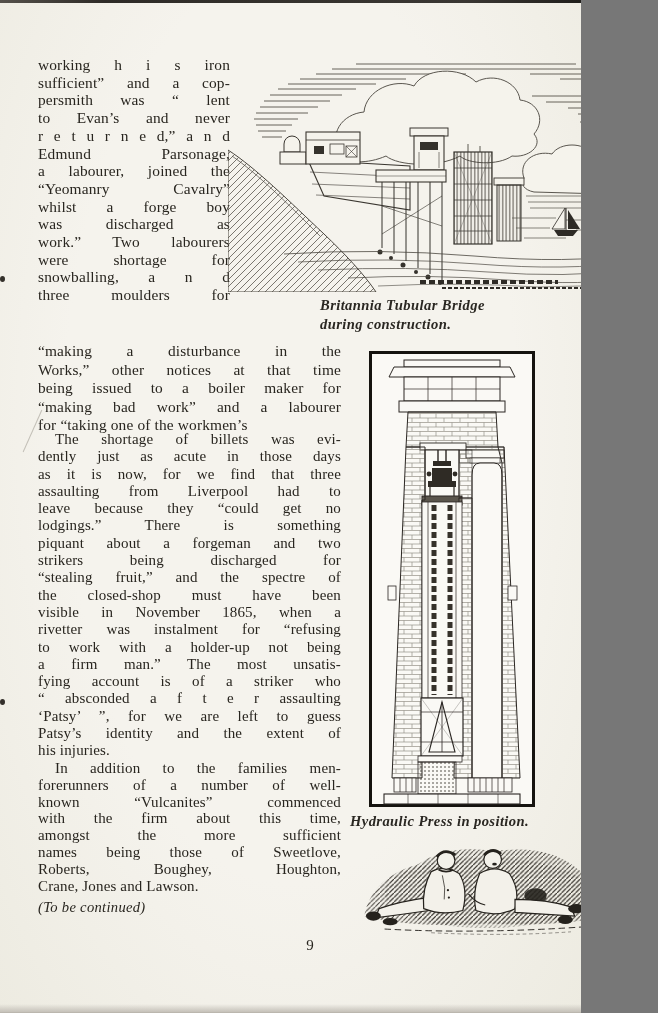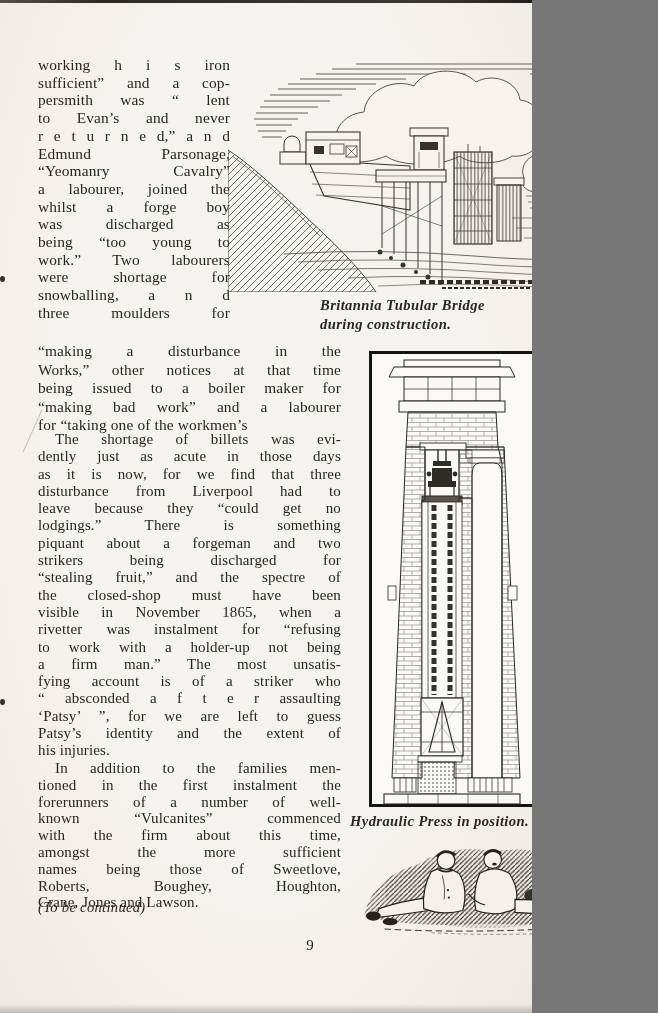--- a/index.html
+++ b/index.html
@@ -1,17 +1,17 @@
 <!DOCTYPE html>
 <html><head>
 <meta charset="utf-8">
 <style>
   html,body{margin:0;padding:0;background:#777;}
   .page{
-    position:relative;width:532px;height:1013px;overflow:hidden;
+    position:relative;width:581px;height:1013px;overflow:hidden;
     background:radial-gradient(ellipse at 50% 42%, #f5f3ed 55%, #edebe1 100%);
     font-family:"Liberation Serif","DejaVu Serif",serif;
     color:#28251f;
   }
   .edge-top{position:absolute;top:0;left:0;width:100%;height:3px;
     background:linear-gradient(90deg,#55514b,#2e2b27 18%,#3a3733 80%,#211f1c);}
   .edge-bottom{position:absolute;bottom:0;left:0;width:100%;height:9px;
     background:linear-gradient(180deg,rgba(190,186,178,0),#c7c3bb 85%,#b4b0a7);}
   .margin-dot{position:absolute;width:5px;height:6px;border-radius:50%;background:#34302b;}
   .scratch{position:absolute;width:1px;height:46px;background:#b7b3aa;transform:rotate(24deg);opacity:.8;}
@@ -51,64 +51,62 @@
   <div class="margin-dot" style="left:0;top:699px;"></div>
   <div class="scratch" style="left:32px;top:408px;"></div>
 
   <div class="textblock col-narrow">
       <div class="tline">working  h i s  iron</div>
       <div class="tline">sufficient” and a cop-</div>
       <div class="tline">persmith was “ lent</div>
       <div class="tline">to Evan’s and never</div>
       <div class="tline">r e t u r n e d,”  a n d</div>
       <div class="tline">Edmund Parsonage,</div>
+      <div class="tline">a labourer, joined the</div>
       <div class="tline">“Yeomanry Cavalry”</div>
-      <div class="tline">a labourer, joined the</div>
       <div class="tline">whilst a forge boy</div>
       <div class="tline">was discharged as</div>
-      <div class="tline">being “too young to</div>
       <div class="tline">work.” Two labourers</div>
       <div class="tline">were shortage for</div>
       <div class="tline">snowballing,  a n d</div>
       <div class="tline">three moulders for</div>
     </div>
 
   <div class="textblock col-wide1 endplain">
       <div class="tline">“making a disturbance in the</div>
       <div class="tline">Works,” other notices at that time</div>
       <div class="tline">being issued to a boiler maker for</div>
       <div class="tline">“making bad work” and a labourer</div>
       <div class="tline">for “taking one of the workmen’s</div>
     </div>
 
   <div class="textblock para2 endplain">
       <div class="tline indent">The shortage of billets was evi-</div>
       <div class="tline">dently just as acute in those days</div>
       <div class="tline">as it is now, for we find that three</div>
-      <div class="tline">disturbance from Liverpool had to</div>
+      <div class="tline">assaulting from Liverpool had to</div>
       <div class="tline">leave because they “could get no</div>
       <div class="tline">lodgings.”  There is something</div>
       <div class="tline">piquant about a forgeman and two</div>
       <div class="tline">strikers being discharged for</div>
       <div class="tline">“stealing fruit,” and the spectre of</div>
       <div class="tline">the closed-shop must have been</div>
       <div class="tline">visible in November 1865, when a</div>
       <div class="tline">rivetter was instalment for “refusing</div>
       <div class="tline">to work with a holder-up not being</div>
       <div class="tline">a firm man.”  The most unsatis-</div>
       <div class="tline">fying account is of a striker who</div>
       <div class="tline">“ absconded  a f t e r  assaulting</div>
       <div class="tline">‘Patsy’ ”, for we are left to guess</div>
       <div class="tline">Patsy’s identity and the extent of</div>
       <div class="tline">his injuries.</div>
     </div>
 
   <div class="textblock para3 endplain">
       <div class="tline indent">In addition to the families men-</div>
-      <div class="tline">tioned in the first instalment the</div>
       <div class="tline">forerunners of a number of well-</div>
       <div class="tline">known “Vulcanites” commenced</div>
       <div class="tline">with the firm about this time,</div>
       <div class="tline">amongst the more sufficient</div>
       <div class="tline">names being those of Sweetlove,</div>
       <div class="tline">Roberts, Boughey, Houghton,</div>
       <div class="tline">Crane, Jones and Lawson.</div>
     </div>
 
   <div class="textblock tbc">(To be continued)</div>

